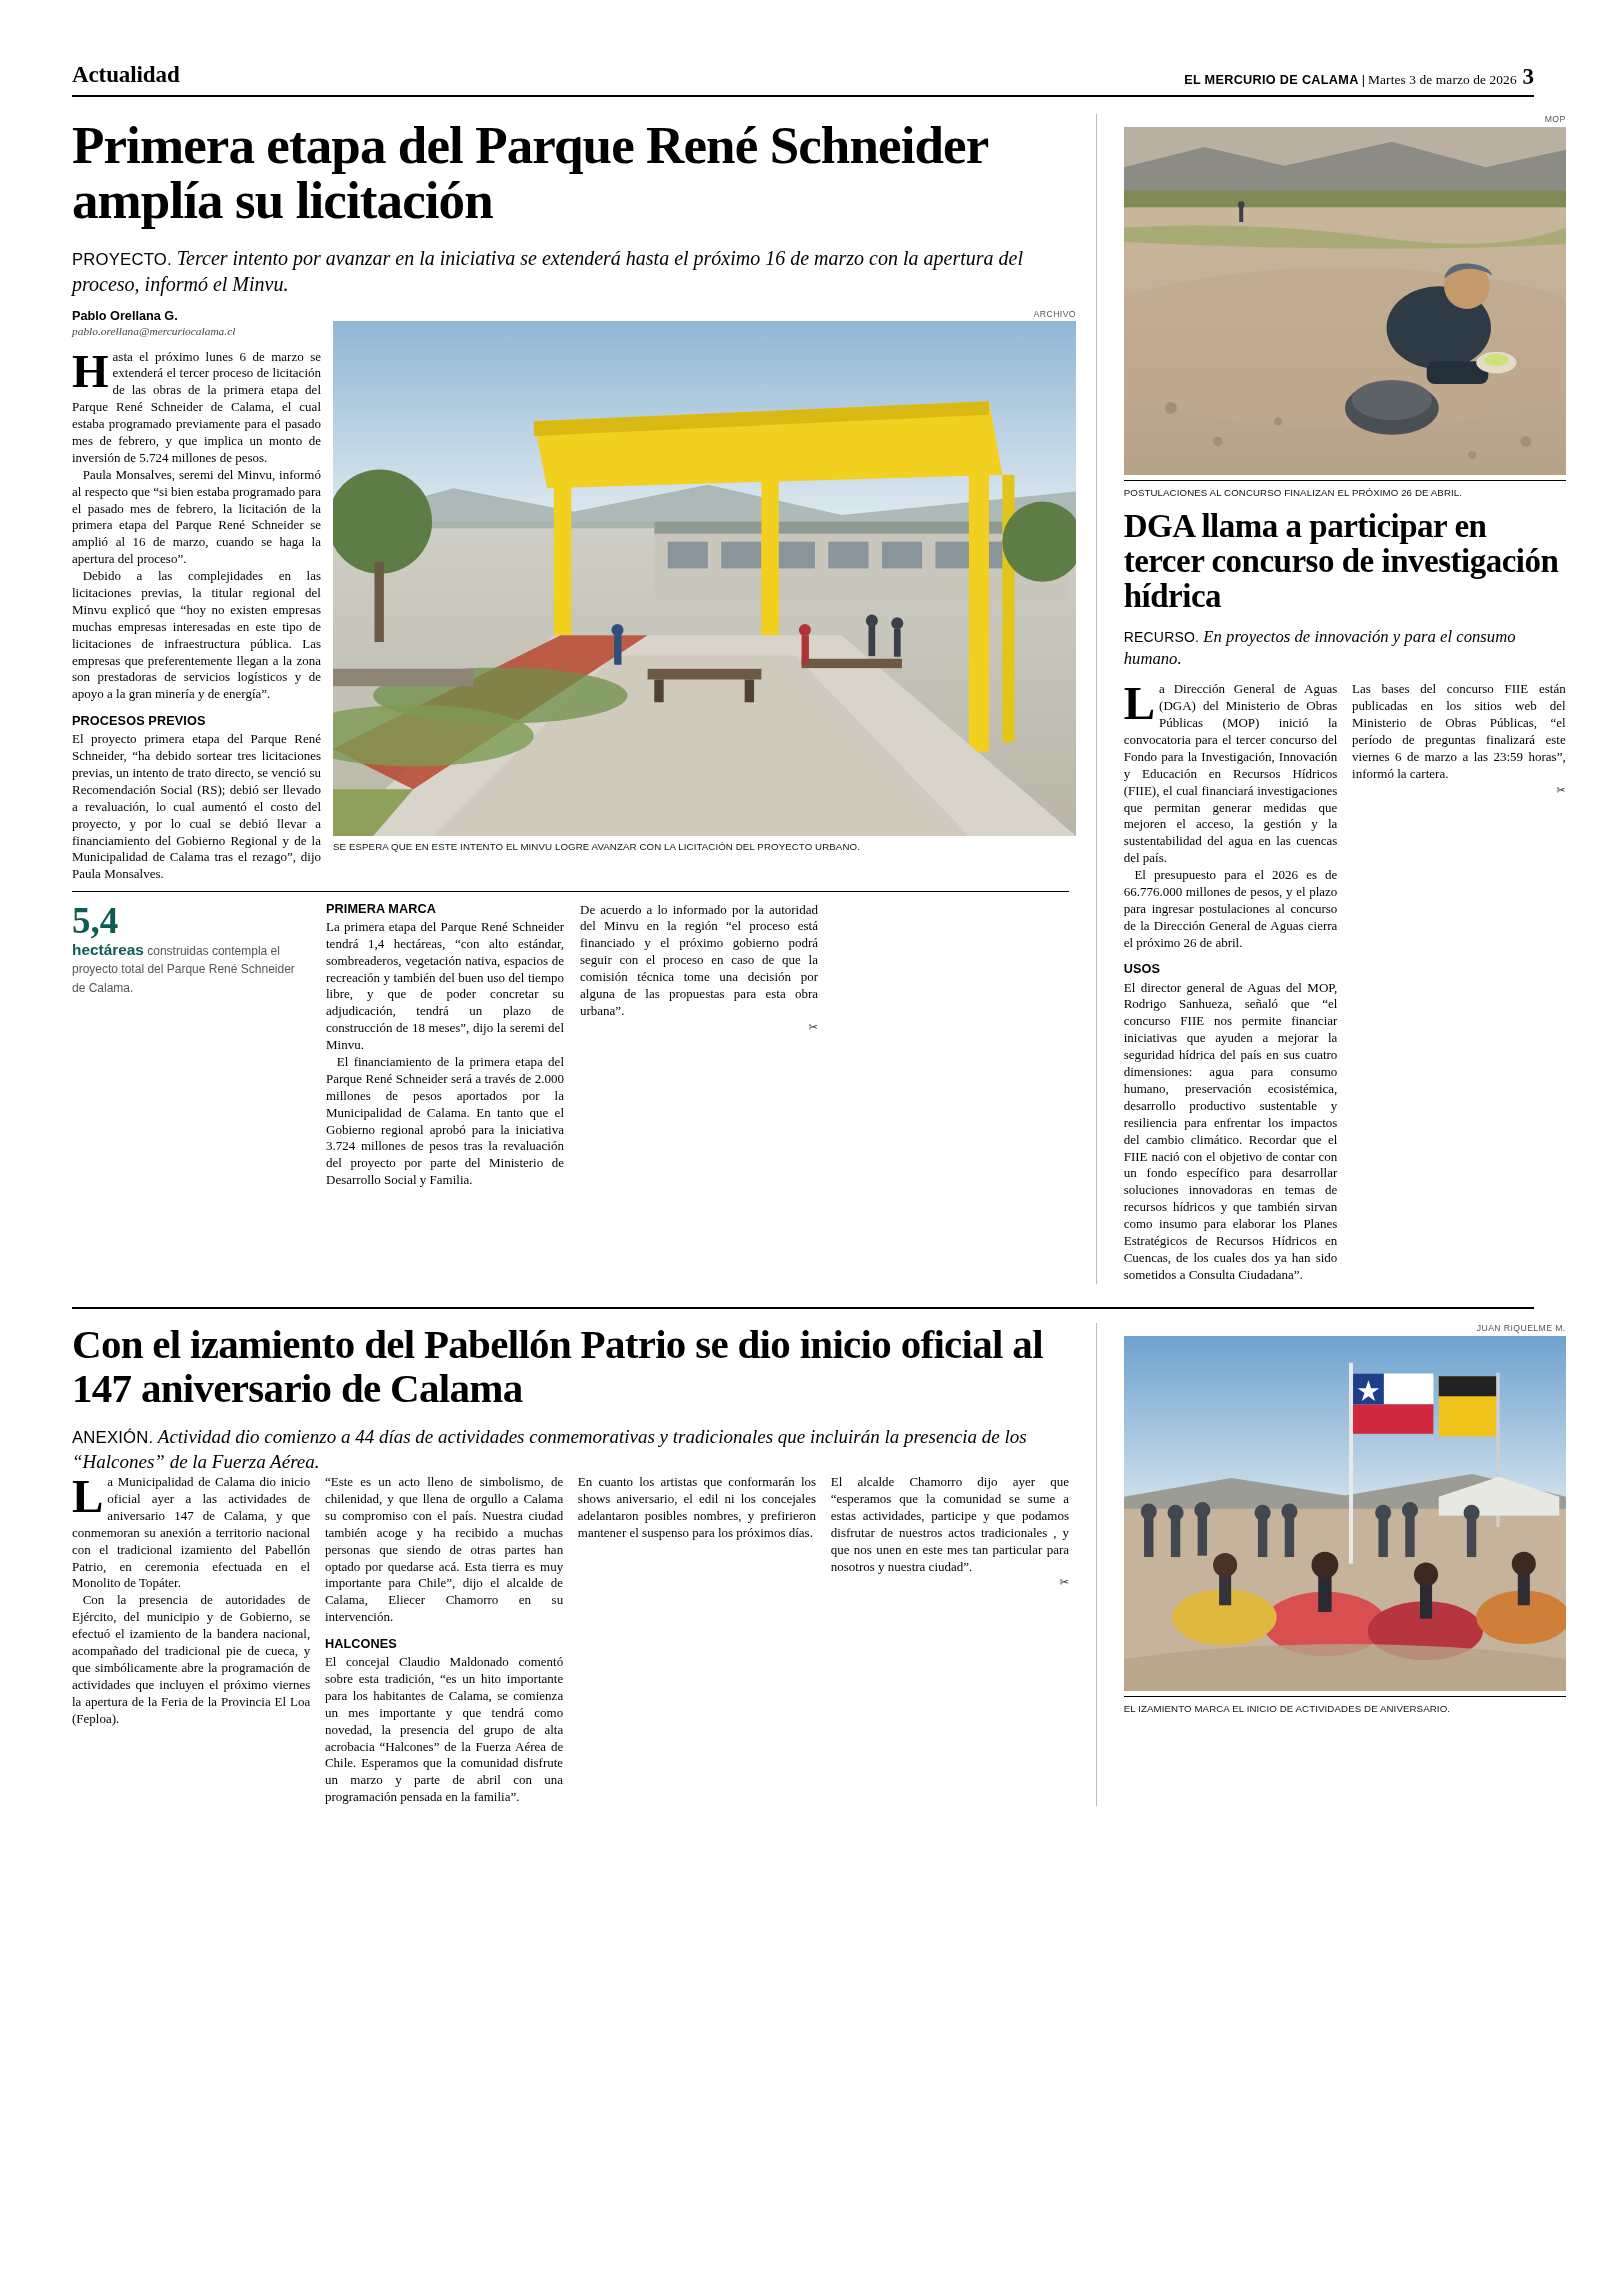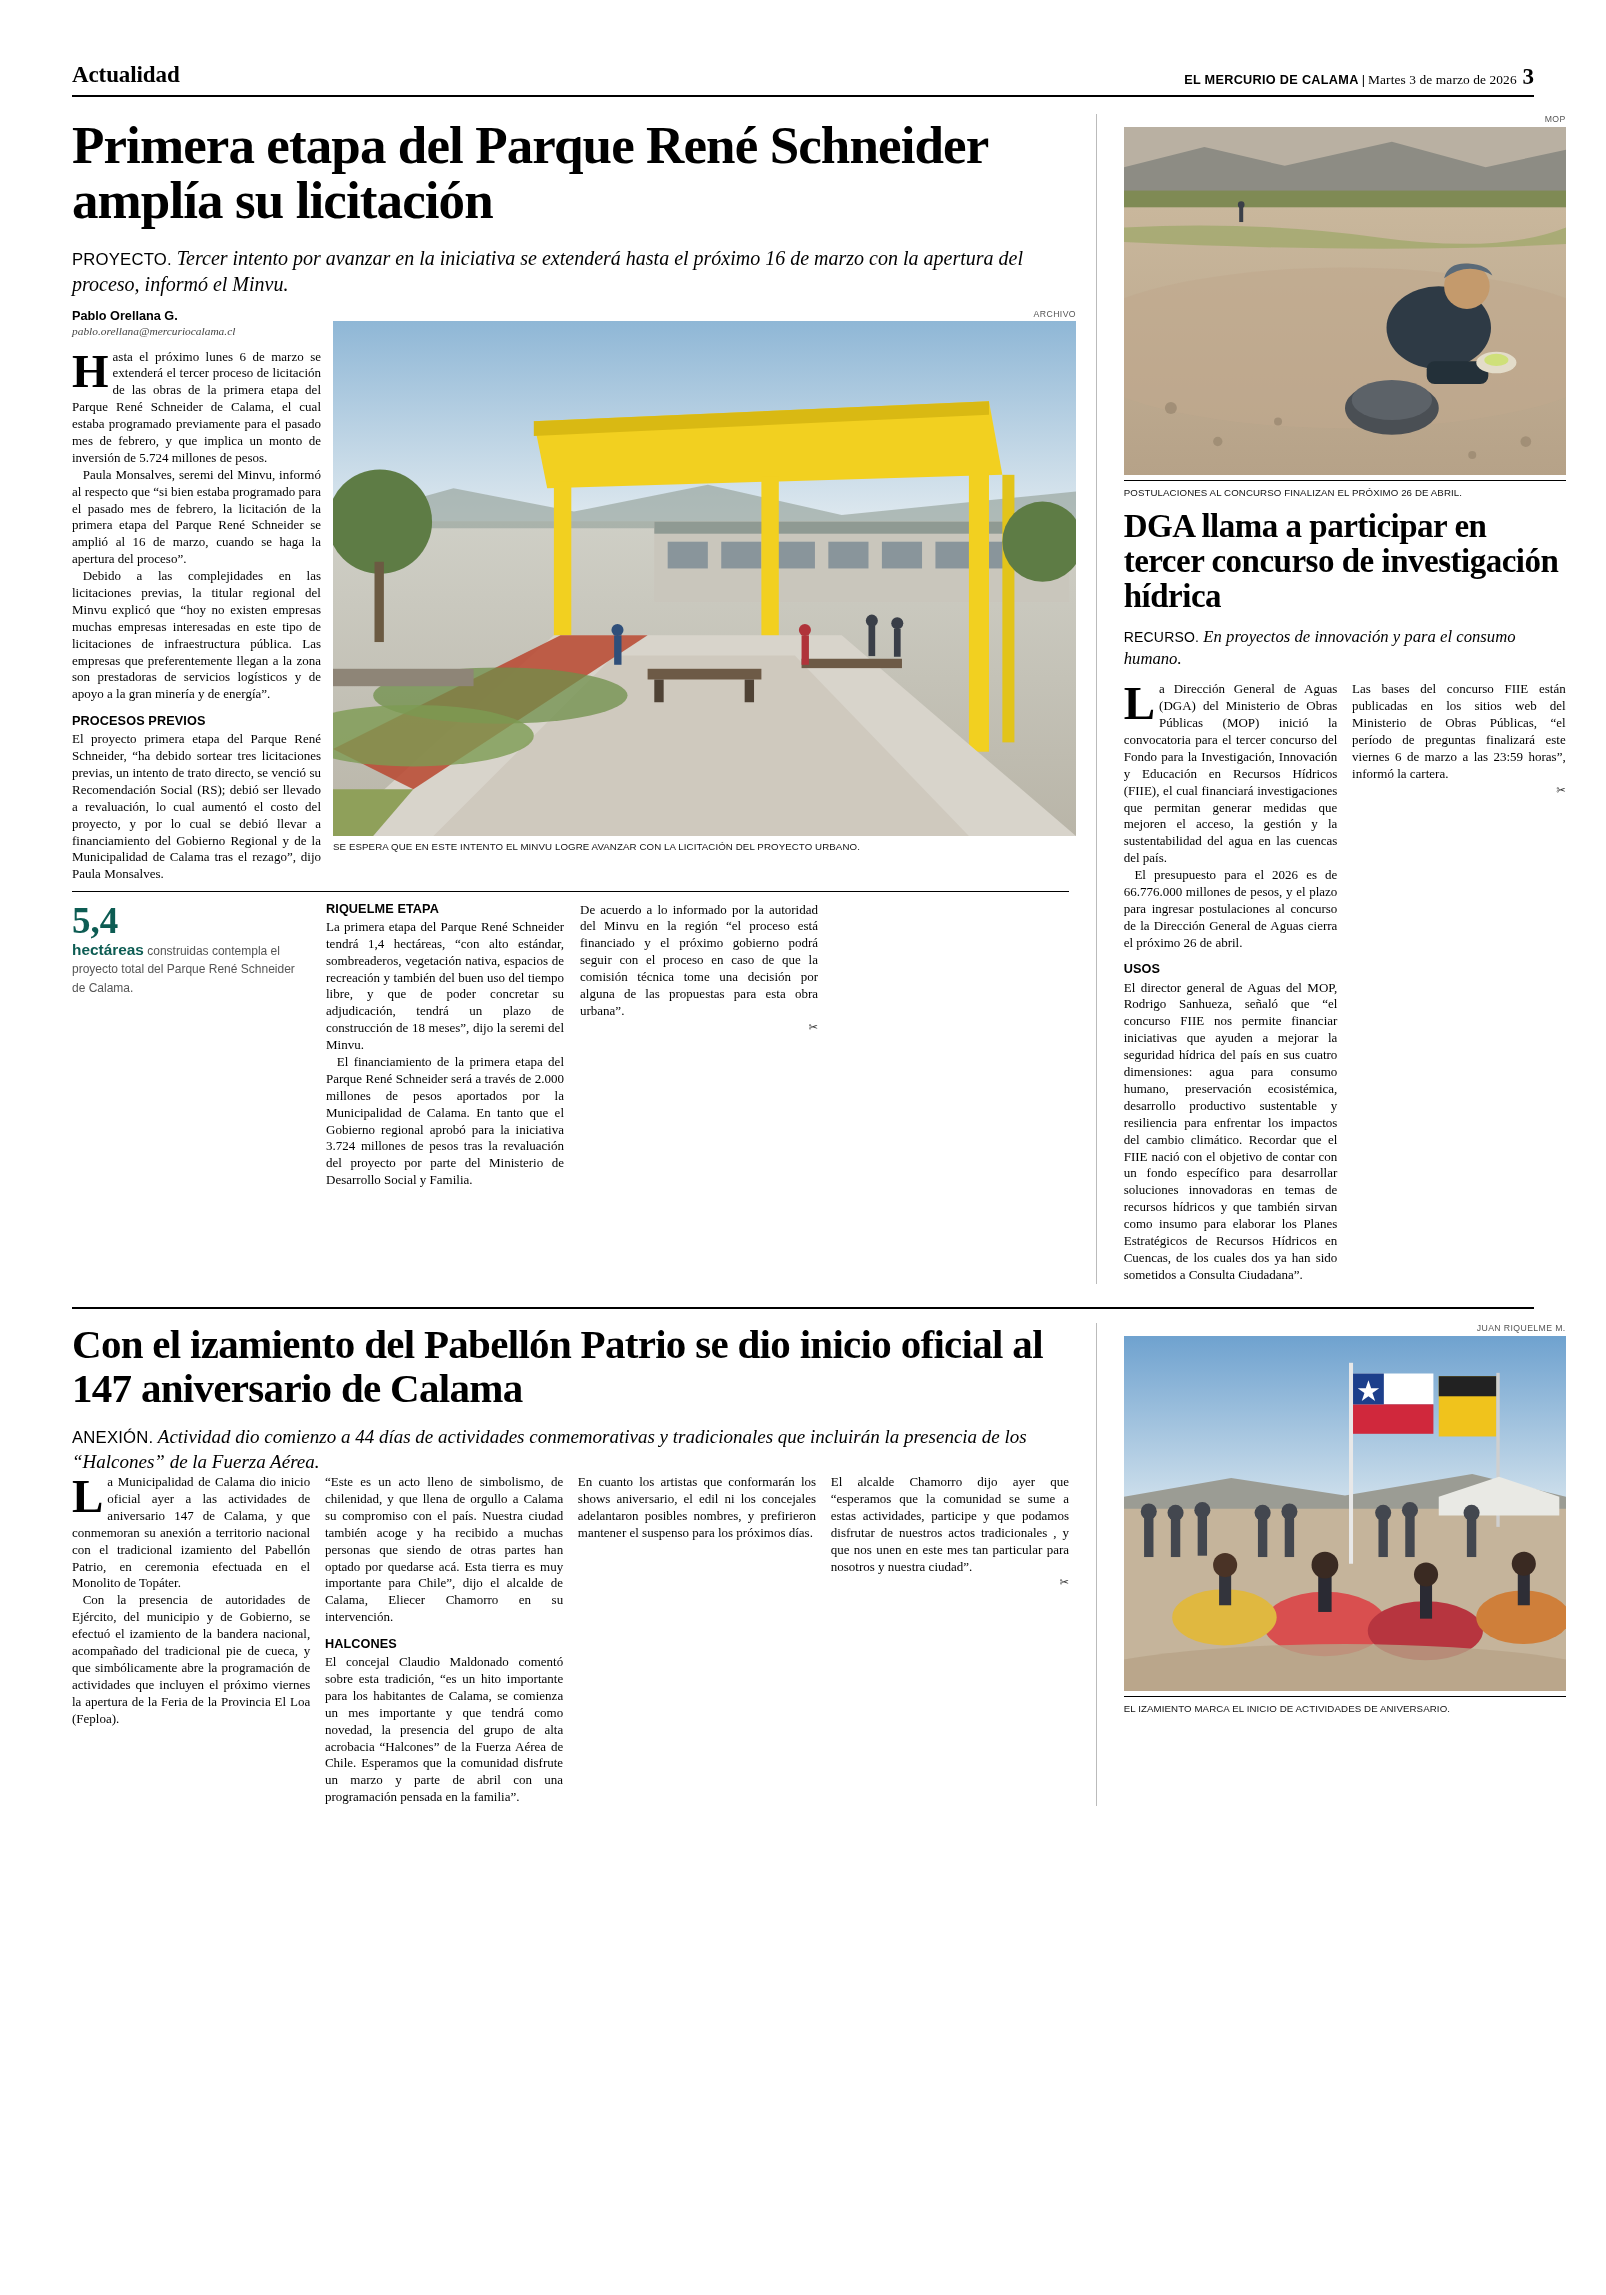--- a/index.html
+++ b/index.html
@@ -346,21 +346,21 @@
       </div>
 
       <div class="a1-lower">
         <div>
           <div class="bignum">5,4</div>
           <div class="bignum-unit">
             <span>hectáreas</span><span class="bignum-text"> construidas contempla el proyecto total del Parque René Schneider de Calama.</span>
           </div>
         </div>
         <div>
-          <div class="subhead" style="margin-top:0">RIQUELME ETAPA</div>
+          <div class="subhead" style="margin-top:0">PRIMERA MARCA</div>
           <div class="bodytext">
             <p class="first">La primera etapa del Parque René Schneider tendrá 1,4 hectáreas, “con alto estándar, sombreaderos, vegetación nativa, espacios de recreación y también del buen uso del tiempo libre, y que de poder concretar su adjudicación, tendrá un plazo de construcción de 18 meses”, dijo la seremi del Minvu.</p>
             <p>El financiamiento de la primera etapa del Parque René Schneider será a través de 2.000 millones de pesos aportados por la Municipalidad de Calama. En tanto que el Gobierno regional aprobó para la iniciativa 3.724 millones de pesos tras la revaluación del proyecto por parte del Ministerio de Desarrollo Social y Familia.</p>
           </div>
         </div>
         <div>
           <div class="bodytext">
             <p class="first">De acuerdo a lo informado por la autoridad del Minvu en la región “el proceso está financiado y el próximo gobierno podrá seguir con el proceso en caso de que la comisión técnica tome una decisión por alguna de las propuestas para esta obra urbana”.</p>
           </div>
           <div class="endmark">✂</div>

